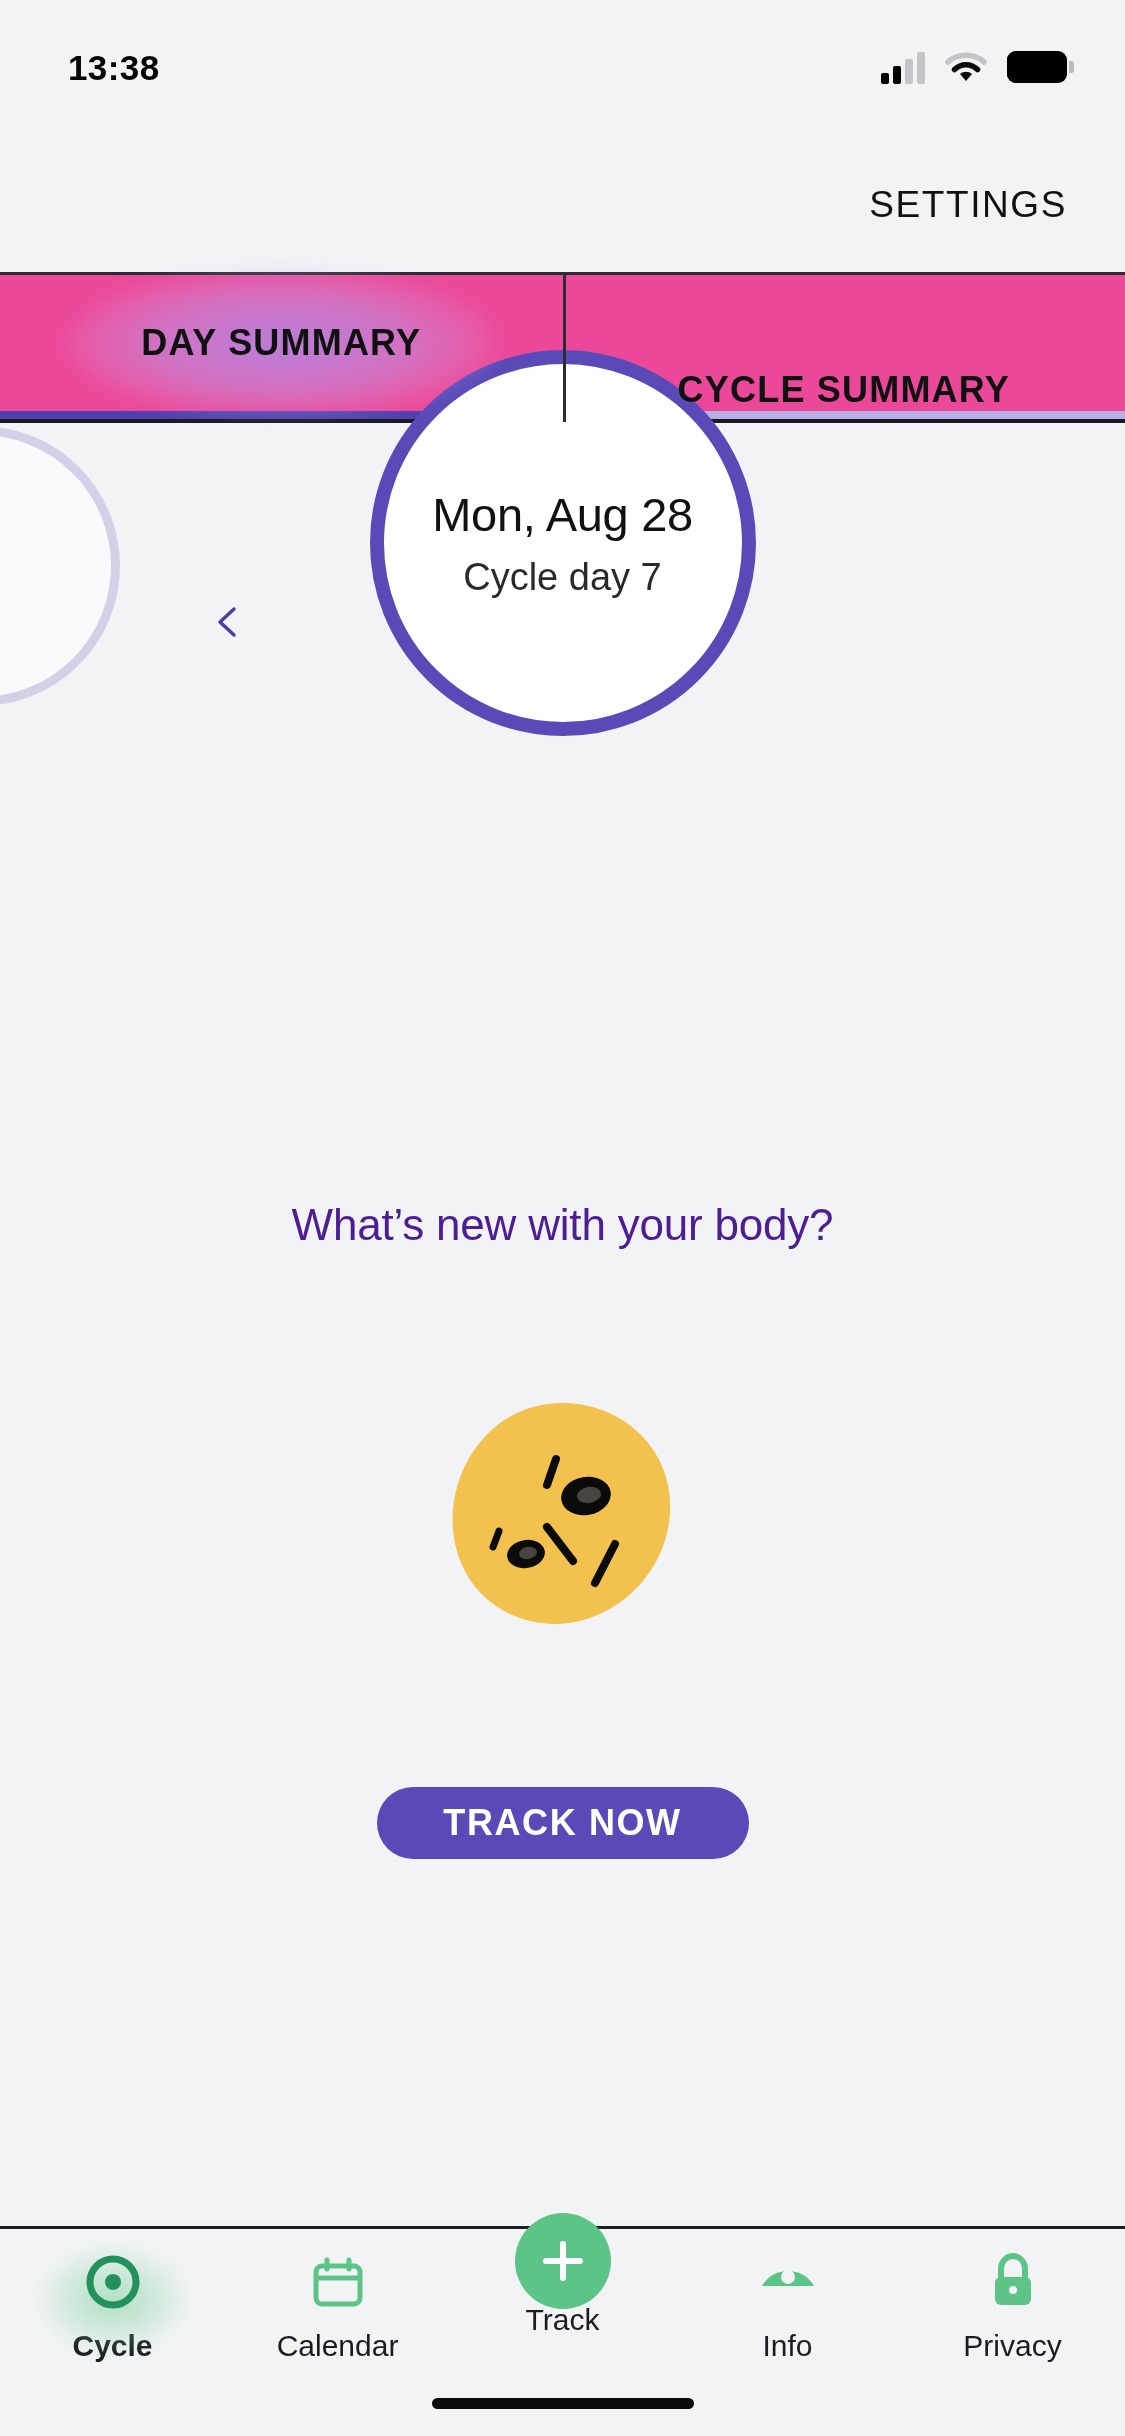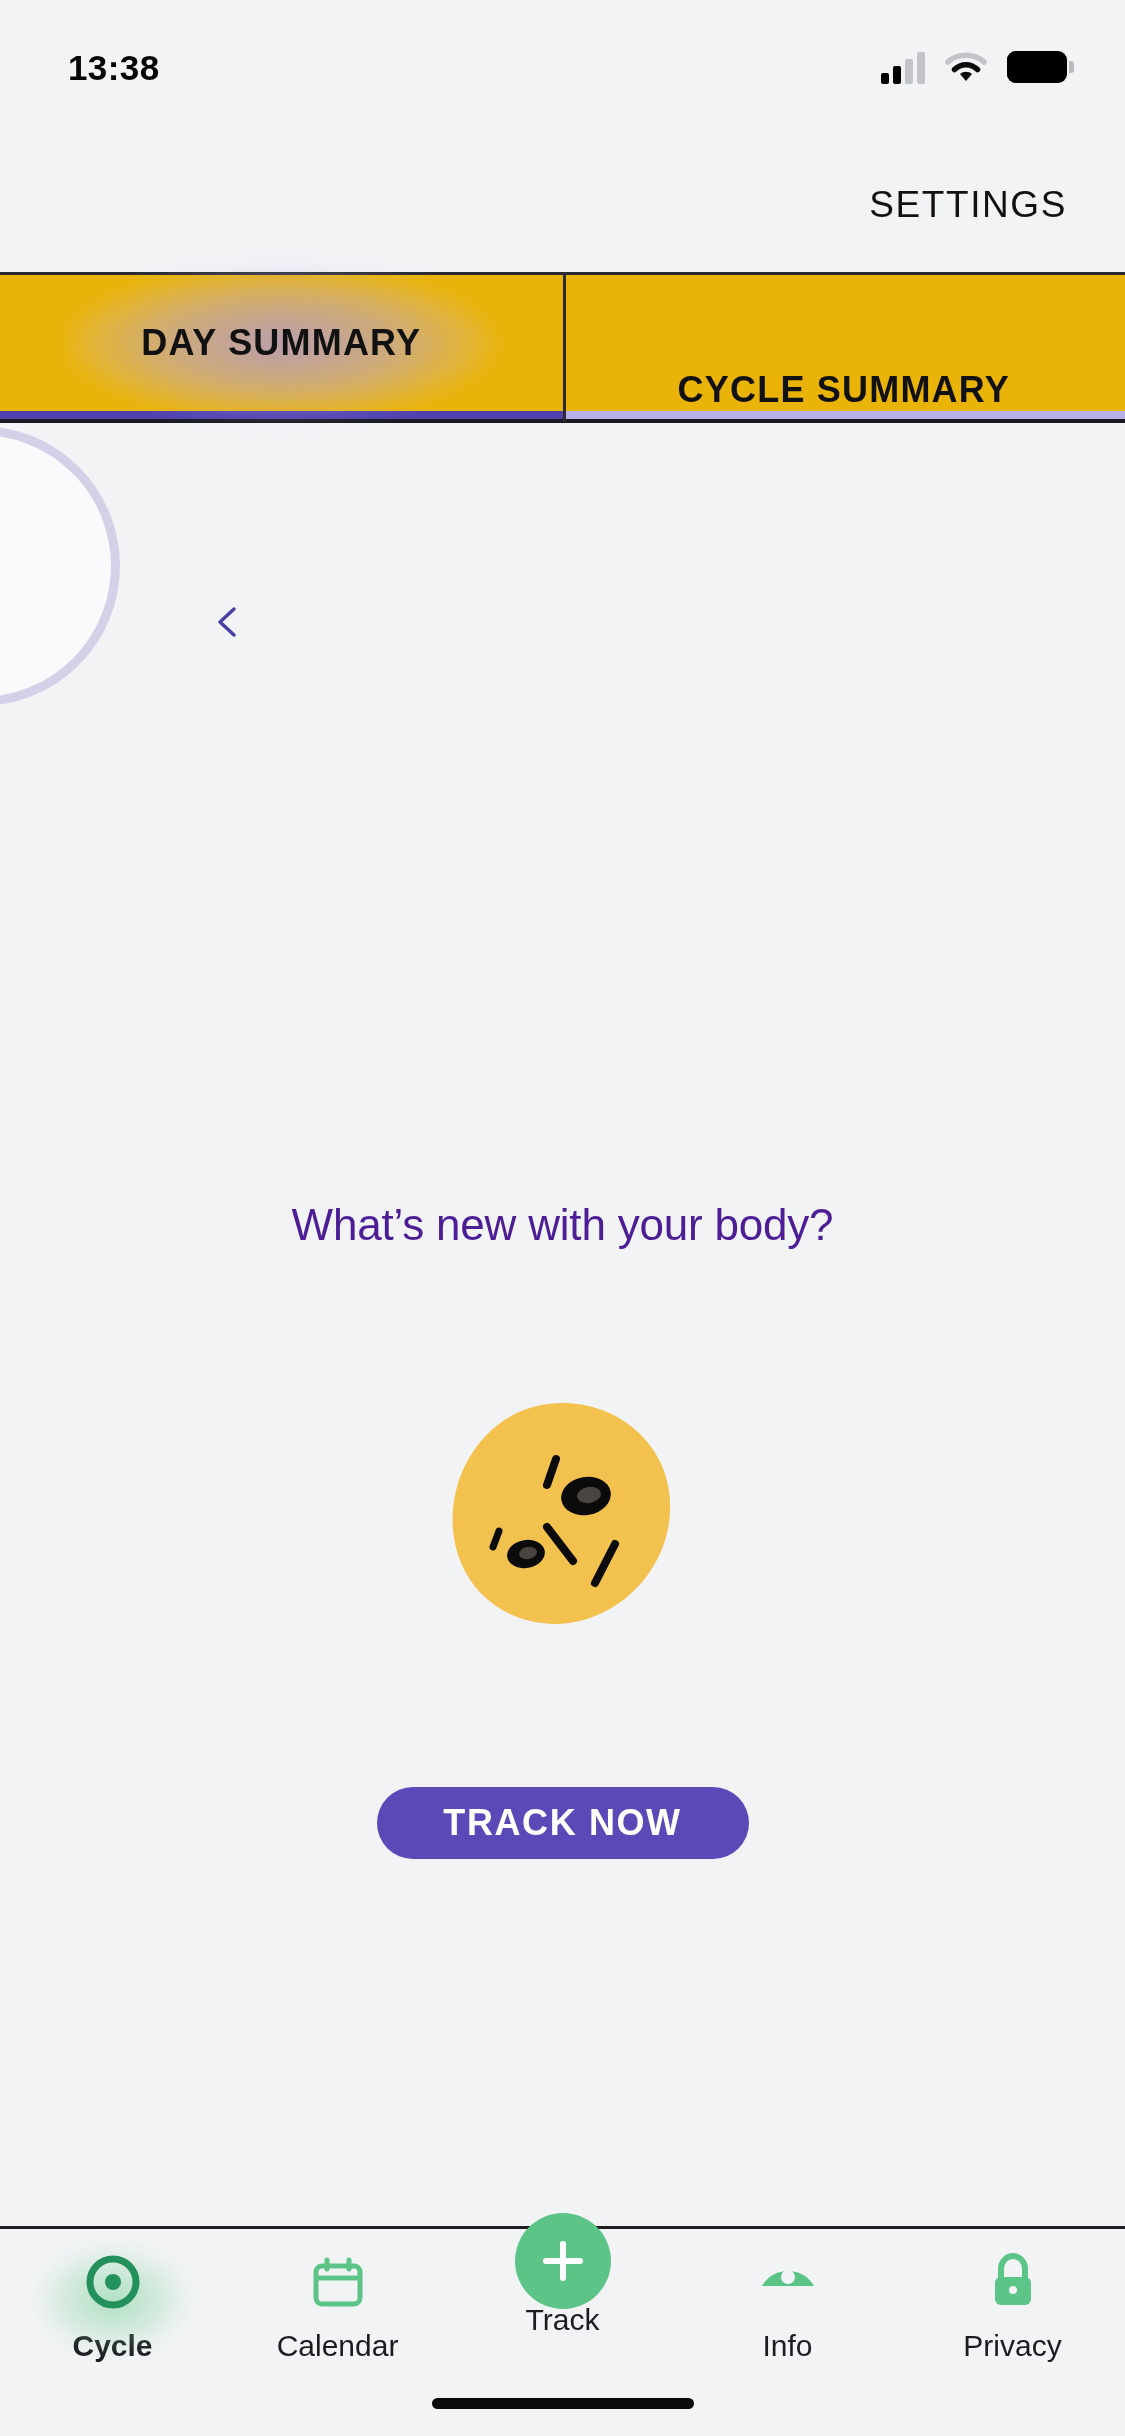--- a/index.html
+++ b/index.html
@@ -53,21 +53,21 @@
   }
 
   
   .tabs{
     position:absolute; top:272px; left:0; width:1125px; height:150px;
     display:flex;
     border-top:3px solid #2b2b33;
   }
   .tab{
     flex:1; position:relative; display:flex; align-items:center; justify-content:center;
-    background:#eab308;
+    background:#ec4899;
   }
   .tab-label{
     font-size:36px; font-weight:600; color:#111; letter-spacing:1.2px; z-index:3;
     position:relative;
   }
   .tab.active .glow{
     position:absolute; left:50%; top:50%; transform:translate(-50%,-50%);
     width:430px; height:150px; border-radius:50%;
     background:radial-gradient(ellipse at center, rgba(164,148,243,0.72) 0%, rgba(178,165,245,0.45) 42%, rgba(210,203,248,0.12) 68%, rgba(242,243,245,0) 82%);
     filter:blur(10px); z-index:1;
@@ -206,20 +206,24 @@
 <div class="carousel">
 
   <div class="prev-circle"></div>
 
   <div class="chev">
     <svg width="34" height="34" viewBox="0 0 34 34">
       <path d="M22 4 L8 17 L22 30" stroke="#4b3fa6" stroke-width="3.5" fill="none" stroke-linecap="round" stroke-linejoin="round"></path>
     </svg>
   </div>
 
+  <div class="main-circle">
+    <div class="circle-date">Mon, Aug 28</div>
+    <div class="circle-sub">Cycle day 7</div>
+  </div>
 </div>
 
 <div class="prompt">What’s new with your body?</div>
 
 <div class="emoji-wrap">
   <svg width="240" height="240" viewBox="0 0 240 240">
     <path d="M120 8
              C170 8, 218 42, 226 96
              C234 150, 200 206, 144 224
              C92 240, 38 216, 18 168

